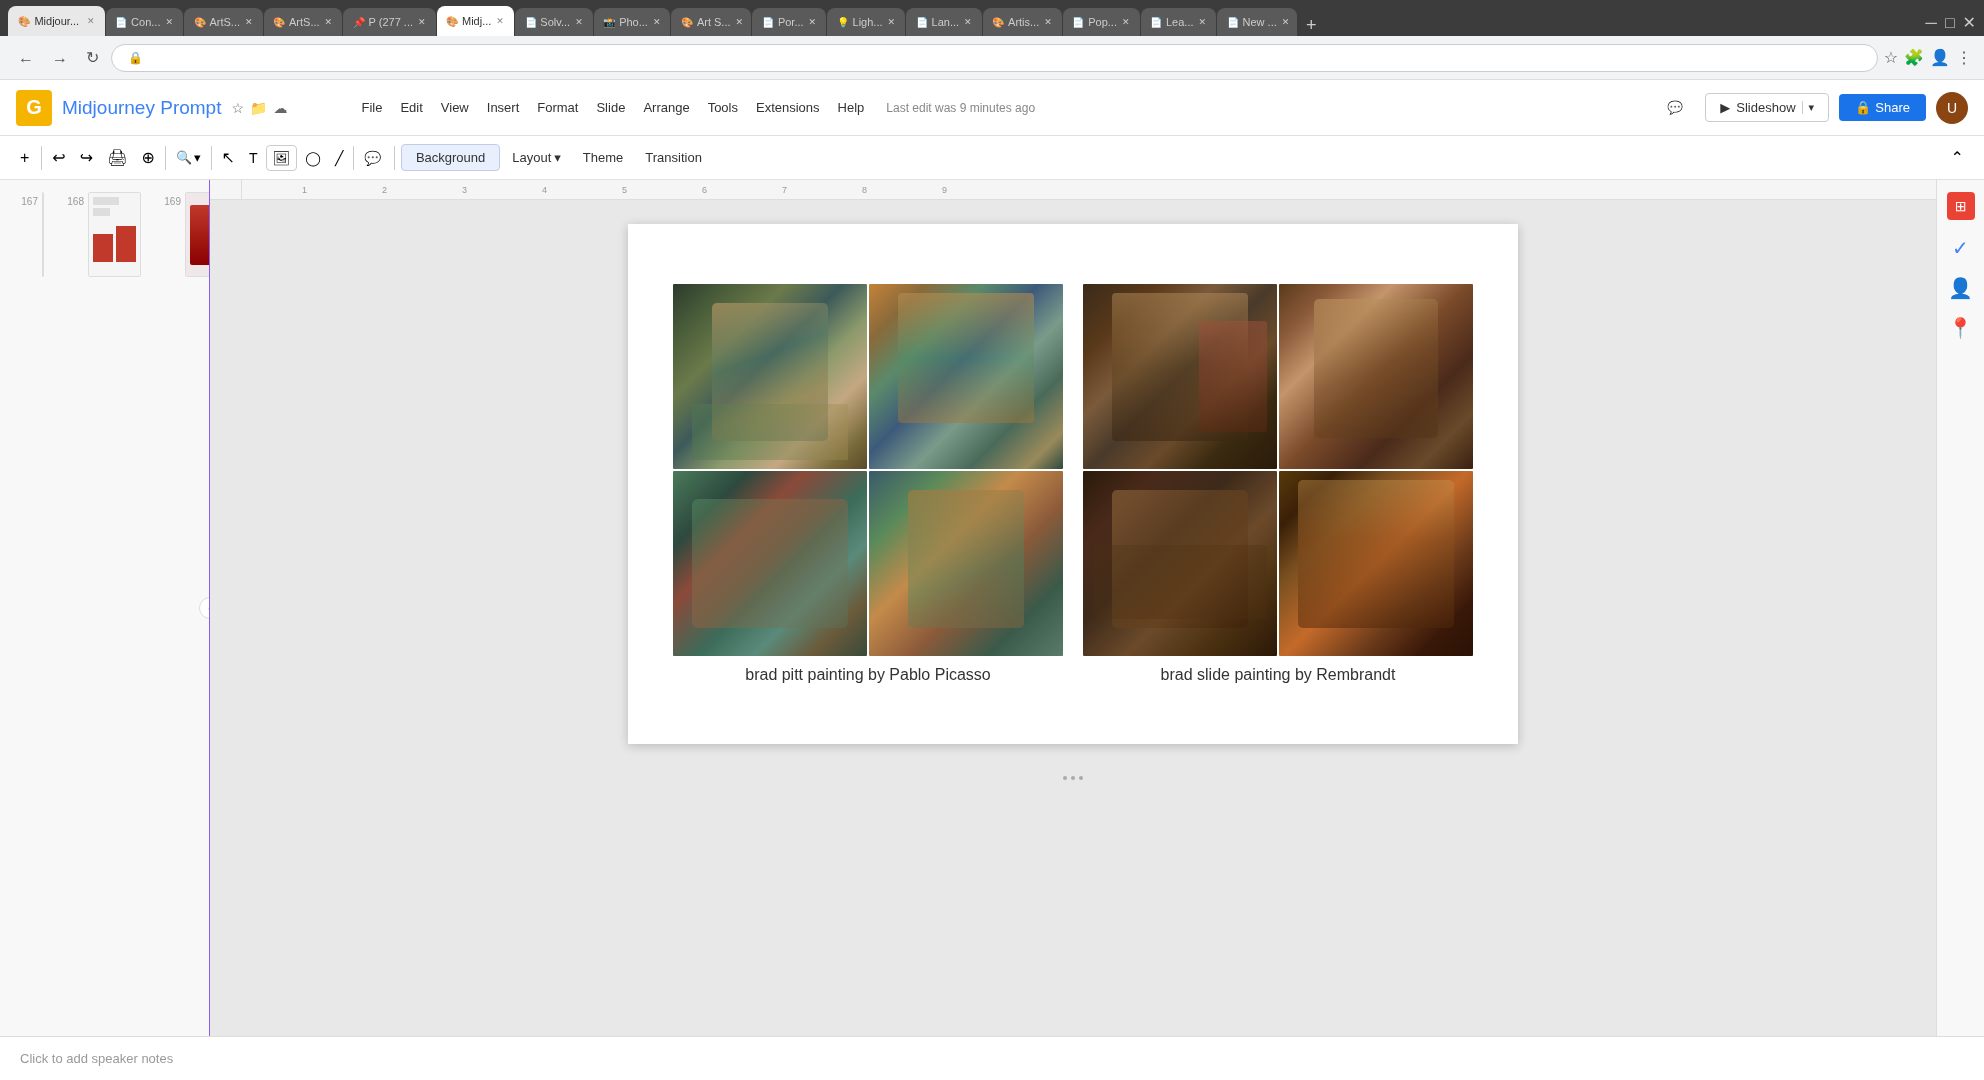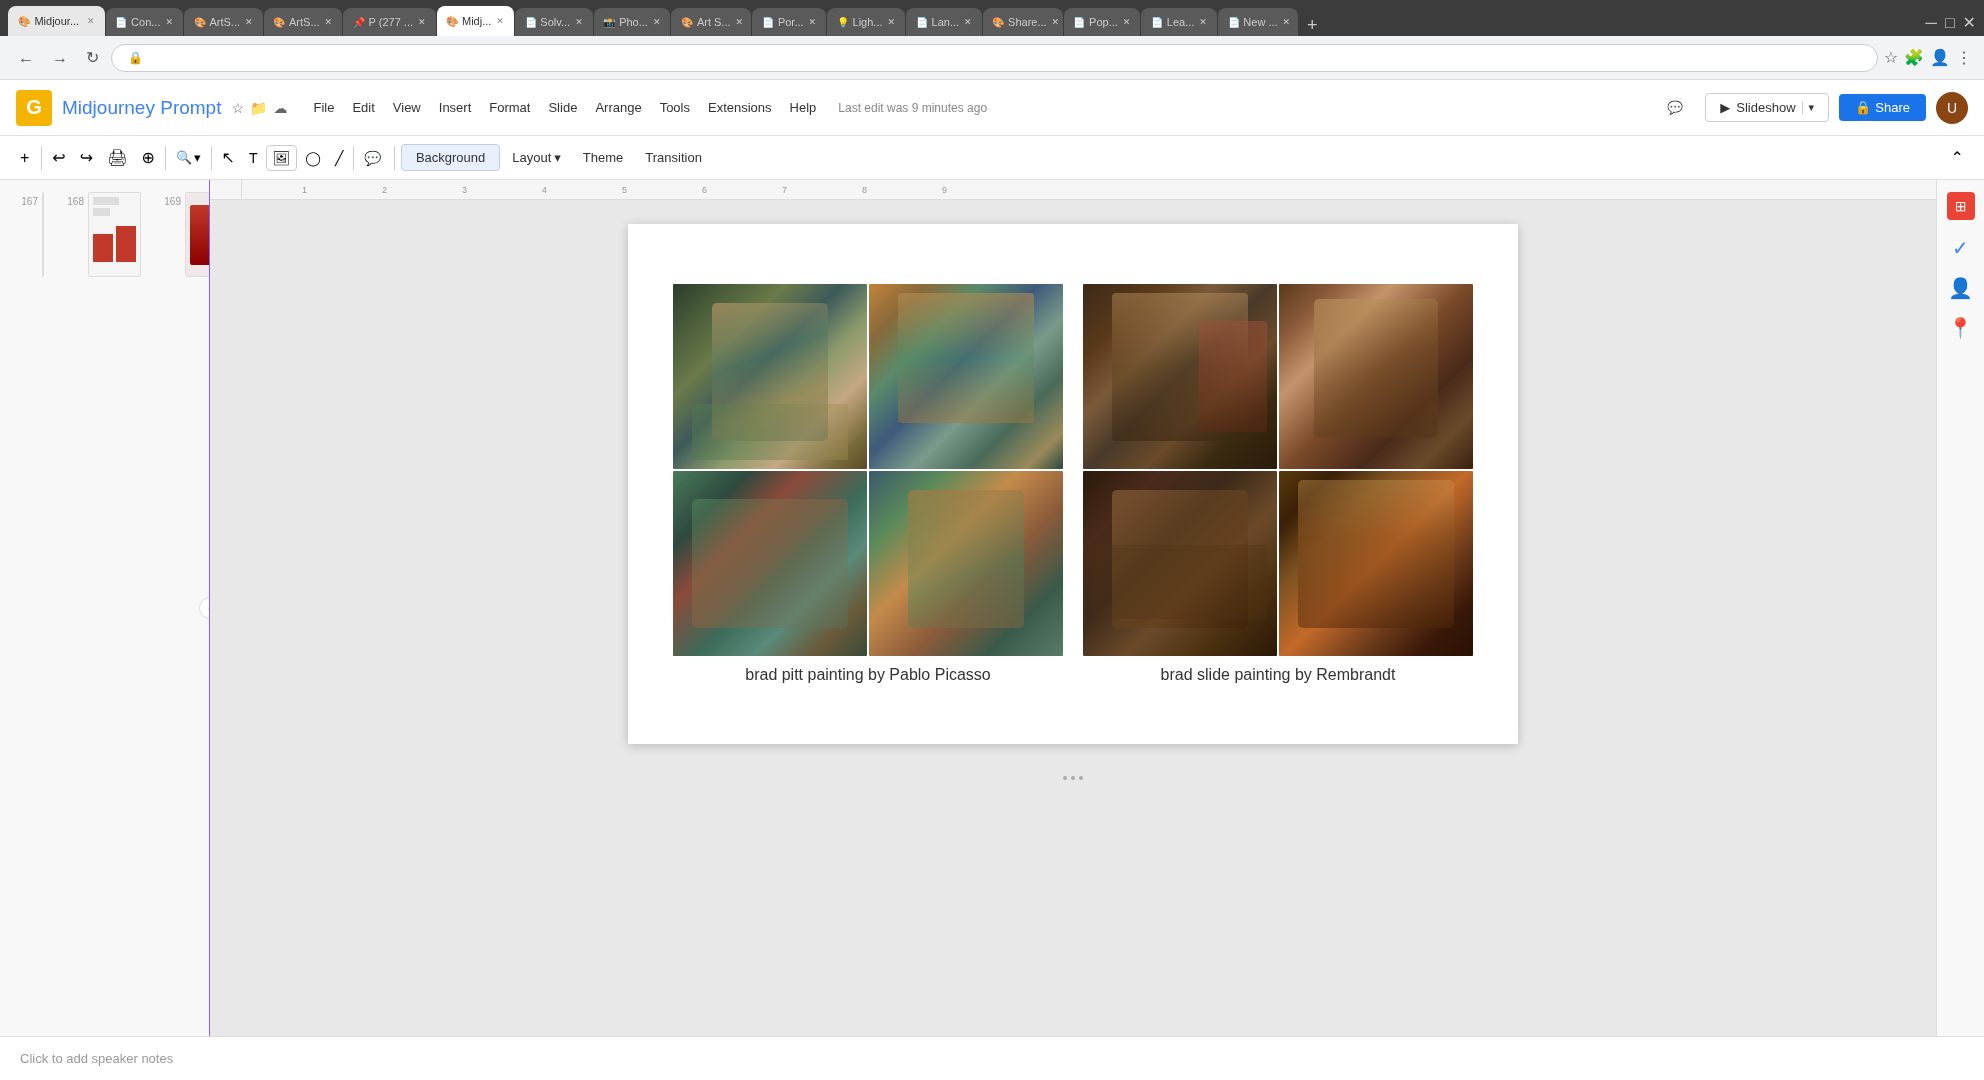--- a/index.html
+++ b/index.html
@@ -66,21 +66,21 @@
       <span>Ligh...</span>
       <span style="font-size:9px; margin-left:2px;">✕</span>
   </div>
   <div style="background:#5a5a5a; border-radius:8px 8px 0 0; padding:5px 10px; font-size:11px; max-width:80px; white-space:nowrap; overflow:hidden; text-overflow:ellipsis; display:flex; align-items:center; gap:3px; height:28px; color:#ccc;">
     <span style="font-size:10px;">📄</span>
       <span>Lan...</span>
       <span style="font-size:9px; margin-left:2px;">✕</span>
   </div>
   <div style="background:#5a5a5a; border-radius:8px 8px 0 0; padding:5px 10px; font-size:11px; max-width:80px; white-space:nowrap; overflow:hidden; text-overflow:ellipsis; display:flex; align-items:center; gap:3px; height:28px; color:#ccc;">
     <span style="font-size:10px;">🎨</span>
-      <span>Share...</span>
+      <span>Artis...</span>
       <span style="font-size:9px; margin-left:2px;">✕</span>
   </div>
   <div style="background:#5a5a5a; border-radius:8px 8px 0 0; padding:5px 10px; font-size:11px; max-width:80px; white-space:nowrap; overflow:hidden; text-overflow:ellipsis; display:flex; align-items:center; gap:3px; height:28px; color:#ccc;">
     <span style="font-size:10px;">📄</span>
       <span>Pop...</span>
       <span style="font-size:9px; margin-left:2px;">✕</span>
   </div>
   <div style="background:#5a5a5a; border-radius:8px 8px 0 0; padding:5px 10px; font-size:11px; max-width:80px; white-space:nowrap; overflow:hidden; text-overflow:ellipsis; display:flex; align-items:center; gap:3px; height:28px; color:#ccc;">
     <span style="font-size:10px;">📄</span>
       <span>Lea...</span>
@@ -116,21 +116,21 @@
   <div style="width:36px; height:36px; background:#f4b400; border-radius:4px; display:flex; align-items:center; justify-content:center; font-size:20px; color:white; font-weight:bold;">
     <span>G</span>
   </div>
   <span style="font-size:19px; color:#3b82f6;">Midjourney Prompt</span>
   <div style="display:flex; gap:6px; align-items:center;">
     <span style="color:#666; font-size:14px; cursor:pointer;">☆</span>
     <span style="color:#666; font-size:14px; cursor:pointer;">📁</span>
     <span style="color:#666; font-size:14px; cursor:pointer;">☁</span>
   </div>
   <div style="display:flex; gap:2px; align-items:center; margin-left:8px;">
-    <span style="padding:4px 8px; border-radius:4px; cursor:pointer; color:#333; font-size:13px;">File</span>
+    <span style="padding:4px 8px; border-radius:4px; cursor:pointer; color:#333; font-size:13px;margin-left:48px;">File</span>
     <span style="padding:4px 8px; border-radius:4px; cursor:pointer; color:#333; font-size:13px;">Edit</span>
     <span style="padding:4px 8px; border-radius:4px; cursor:pointer; color:#333; font-size:13px;">View</span>
     <span style="padding:4px 8px; border-radius:4px; cursor:pointer; color:#333; font-size:13px;">Insert</span>
     <span style="padding:4px 8px; border-radius:4px; cursor:pointer; color:#333; font-size:13px;">Format</span>
     <span style="padding:4px 8px; border-radius:4px; cursor:pointer; color:#333; font-size:13px;">Slide</span>
     <span style="padding:4px 8px; border-radius:4px; cursor:pointer; color:#333; font-size:13px;">Arrange</span>
     <span style="padding:4px 8px; border-radius:4px; cursor:pointer; color:#333; font-size:13px;">Tools</span>
     <span style="padding:4px 8px; border-radius:4px; cursor:pointer; color:#333; font-size:13px;">Extensions</span>
     <span style="padding:4px 8px; border-radius:4px; cursor:pointer; color:#333; font-size:13px;">Help</span>
   </div>

